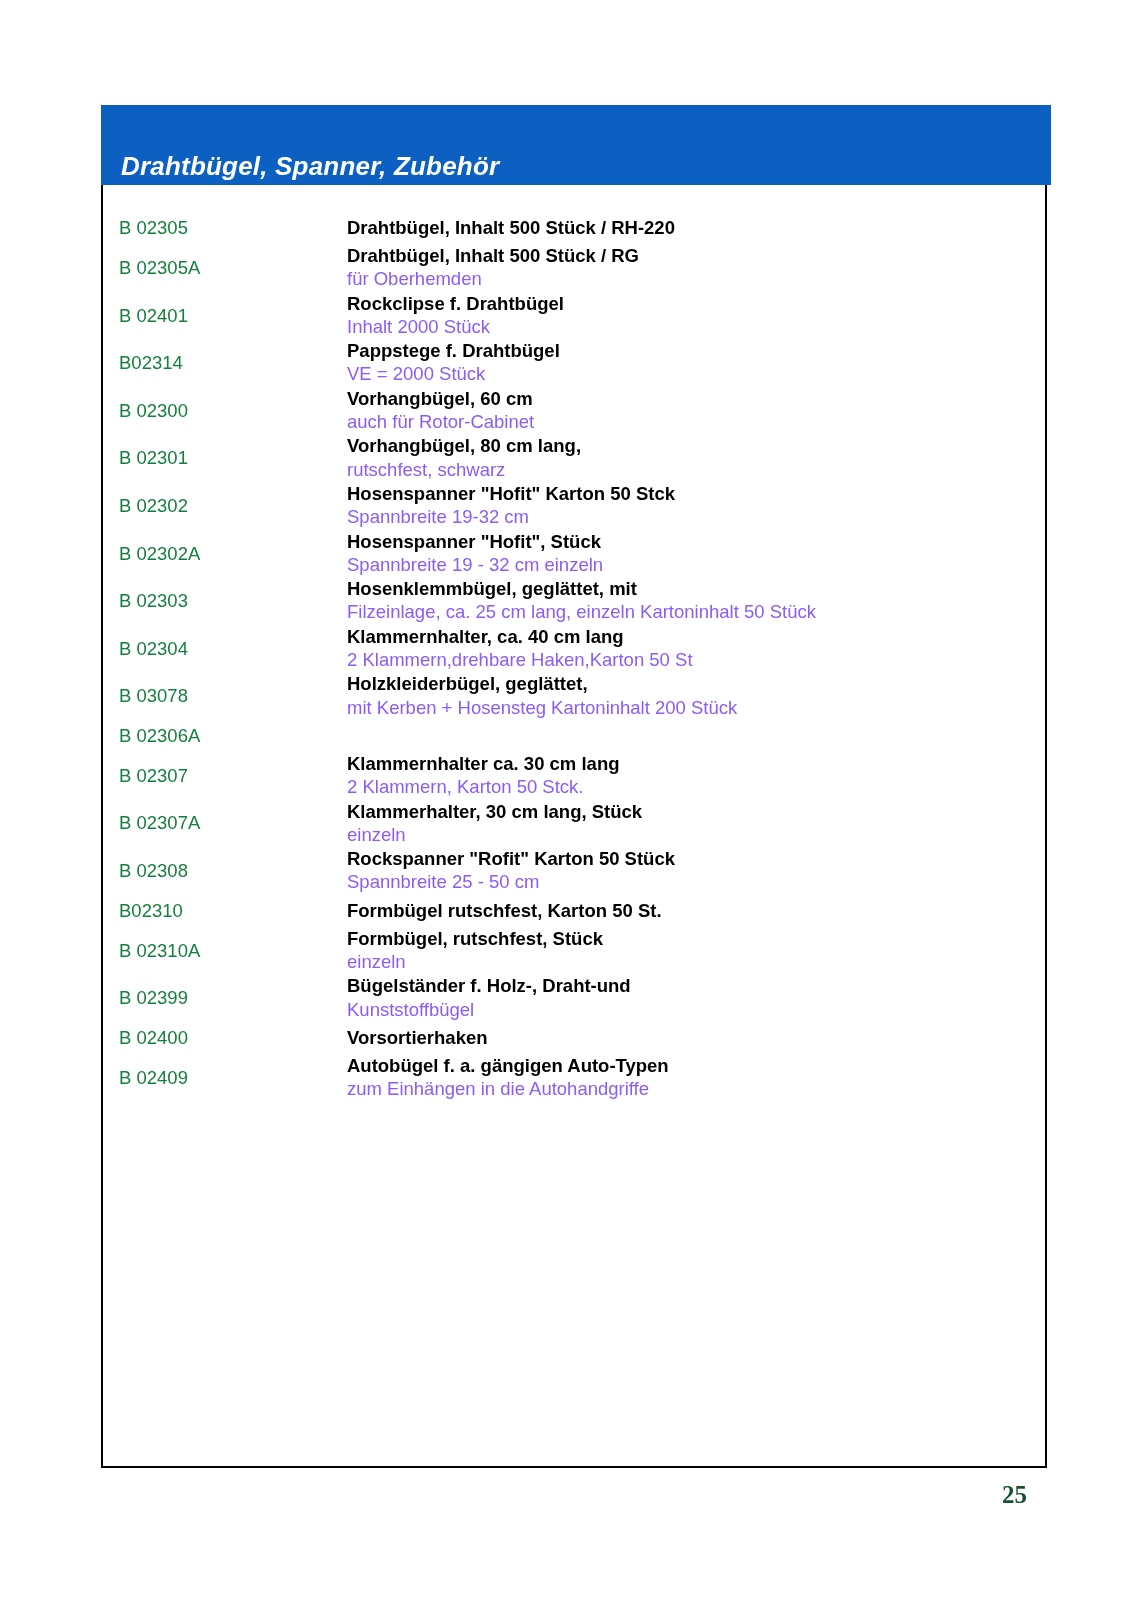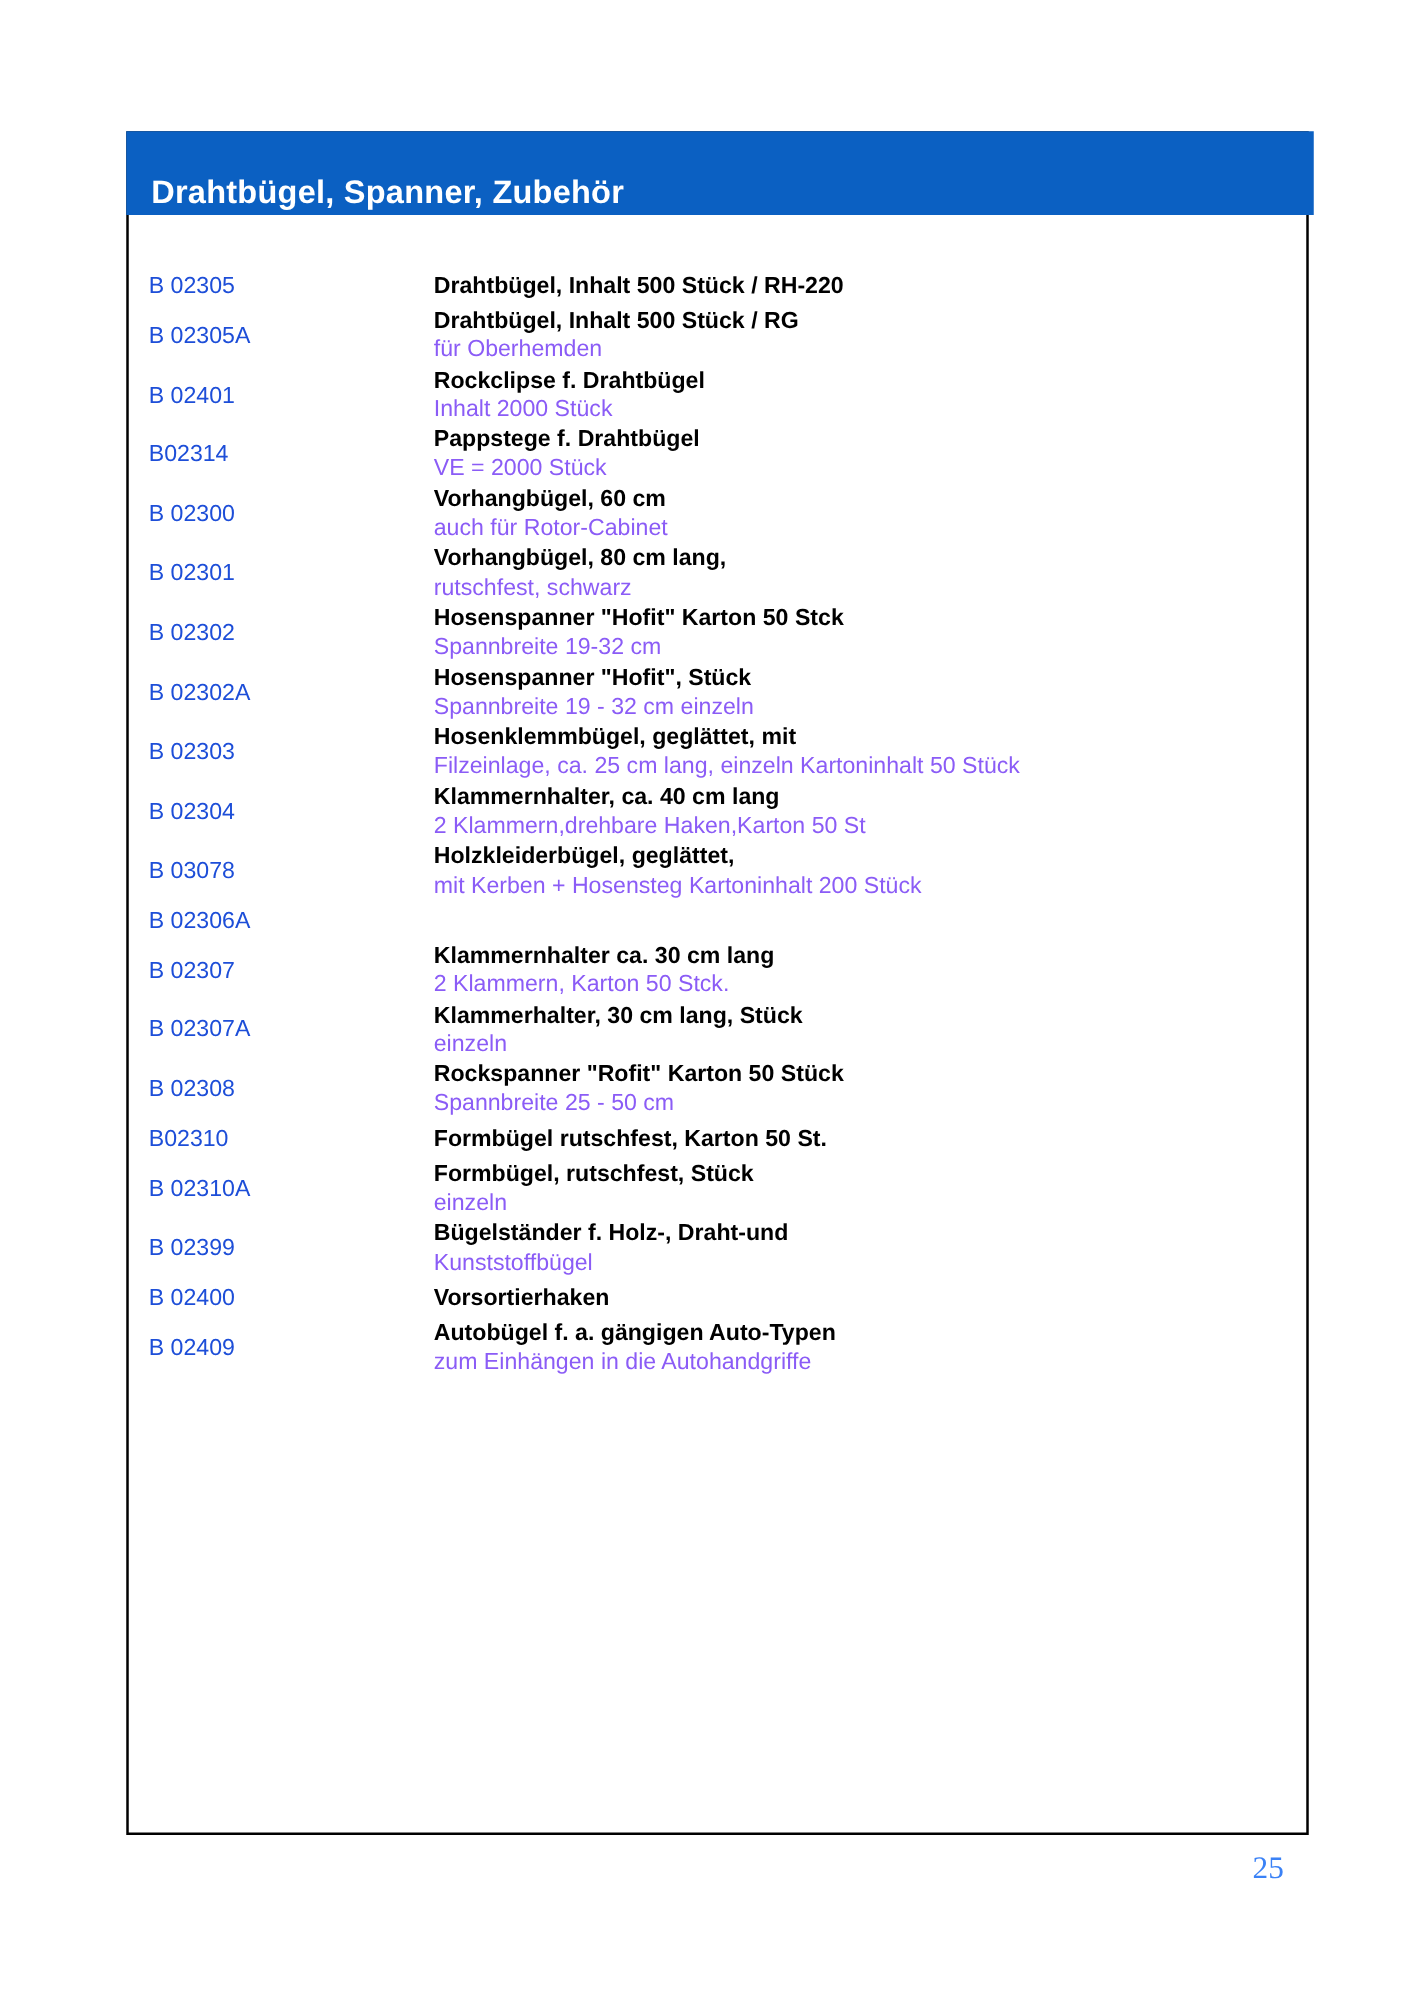--- a/index.html
+++ b/index.html
@@ -26,23 +26,24 @@
     box-sizing: border-box;
     background: #ffffff;
   }
 
   
   #section-banner {
     position: absolute;
     left: -2px;
     top: -2px;
     width: 950px;
-    height: 67px;
+    height: 80px;
     background: #0B60C2;
     box-sizing: border-box;
+    font-style: italic;
   }
   #section-banner-title {
     position: absolute;
     left: 20px;
     bottom: 6px;
     color: #ffffff;
     font-size: 26px;
     font-weight: bold;
     letter-spacing: 0.2px;
     white-space: nowrap;
@@ -62,21 +63,21 @@
     display: flex;
     align-items: center;
     padding: 0 14px 0 16px;
     box-sizing: border-box;
     min-height: 32px;
   }
   .product-code {
     width: 228px;
     flex: 0 0 228px;
     font-size: 18.5px;
-    color: #1d4ed8;
+    color: #15803d;
     line-height: 1.28;
     white-space: nowrap;
   }
   .product-desc {
     flex: 1 1 auto;
     line-height: 1.26;
     padding-bottom: 1px;
   }
   .product-title {
     font-size: 18.5px;
@@ -96,21 +97,22 @@
 
   
   #page-number {
     position: absolute;
     left: 0;
     top: 1481px;
     width: 1027px;
     text-align: right;
     font-family: "Liberation Serif", serif;
     font-size: 25px;
-    color: #3b82f6;
+    color: #14532d;
+    font-weight: bold;
   }
 </style>
 </head>
 <body>
 
 <div id="catalog-frame">
 
   <div id="section-banner">
     <div id="section-banner-title">Drahtbügel, Spanner, Zubehör</div>
   </div>

